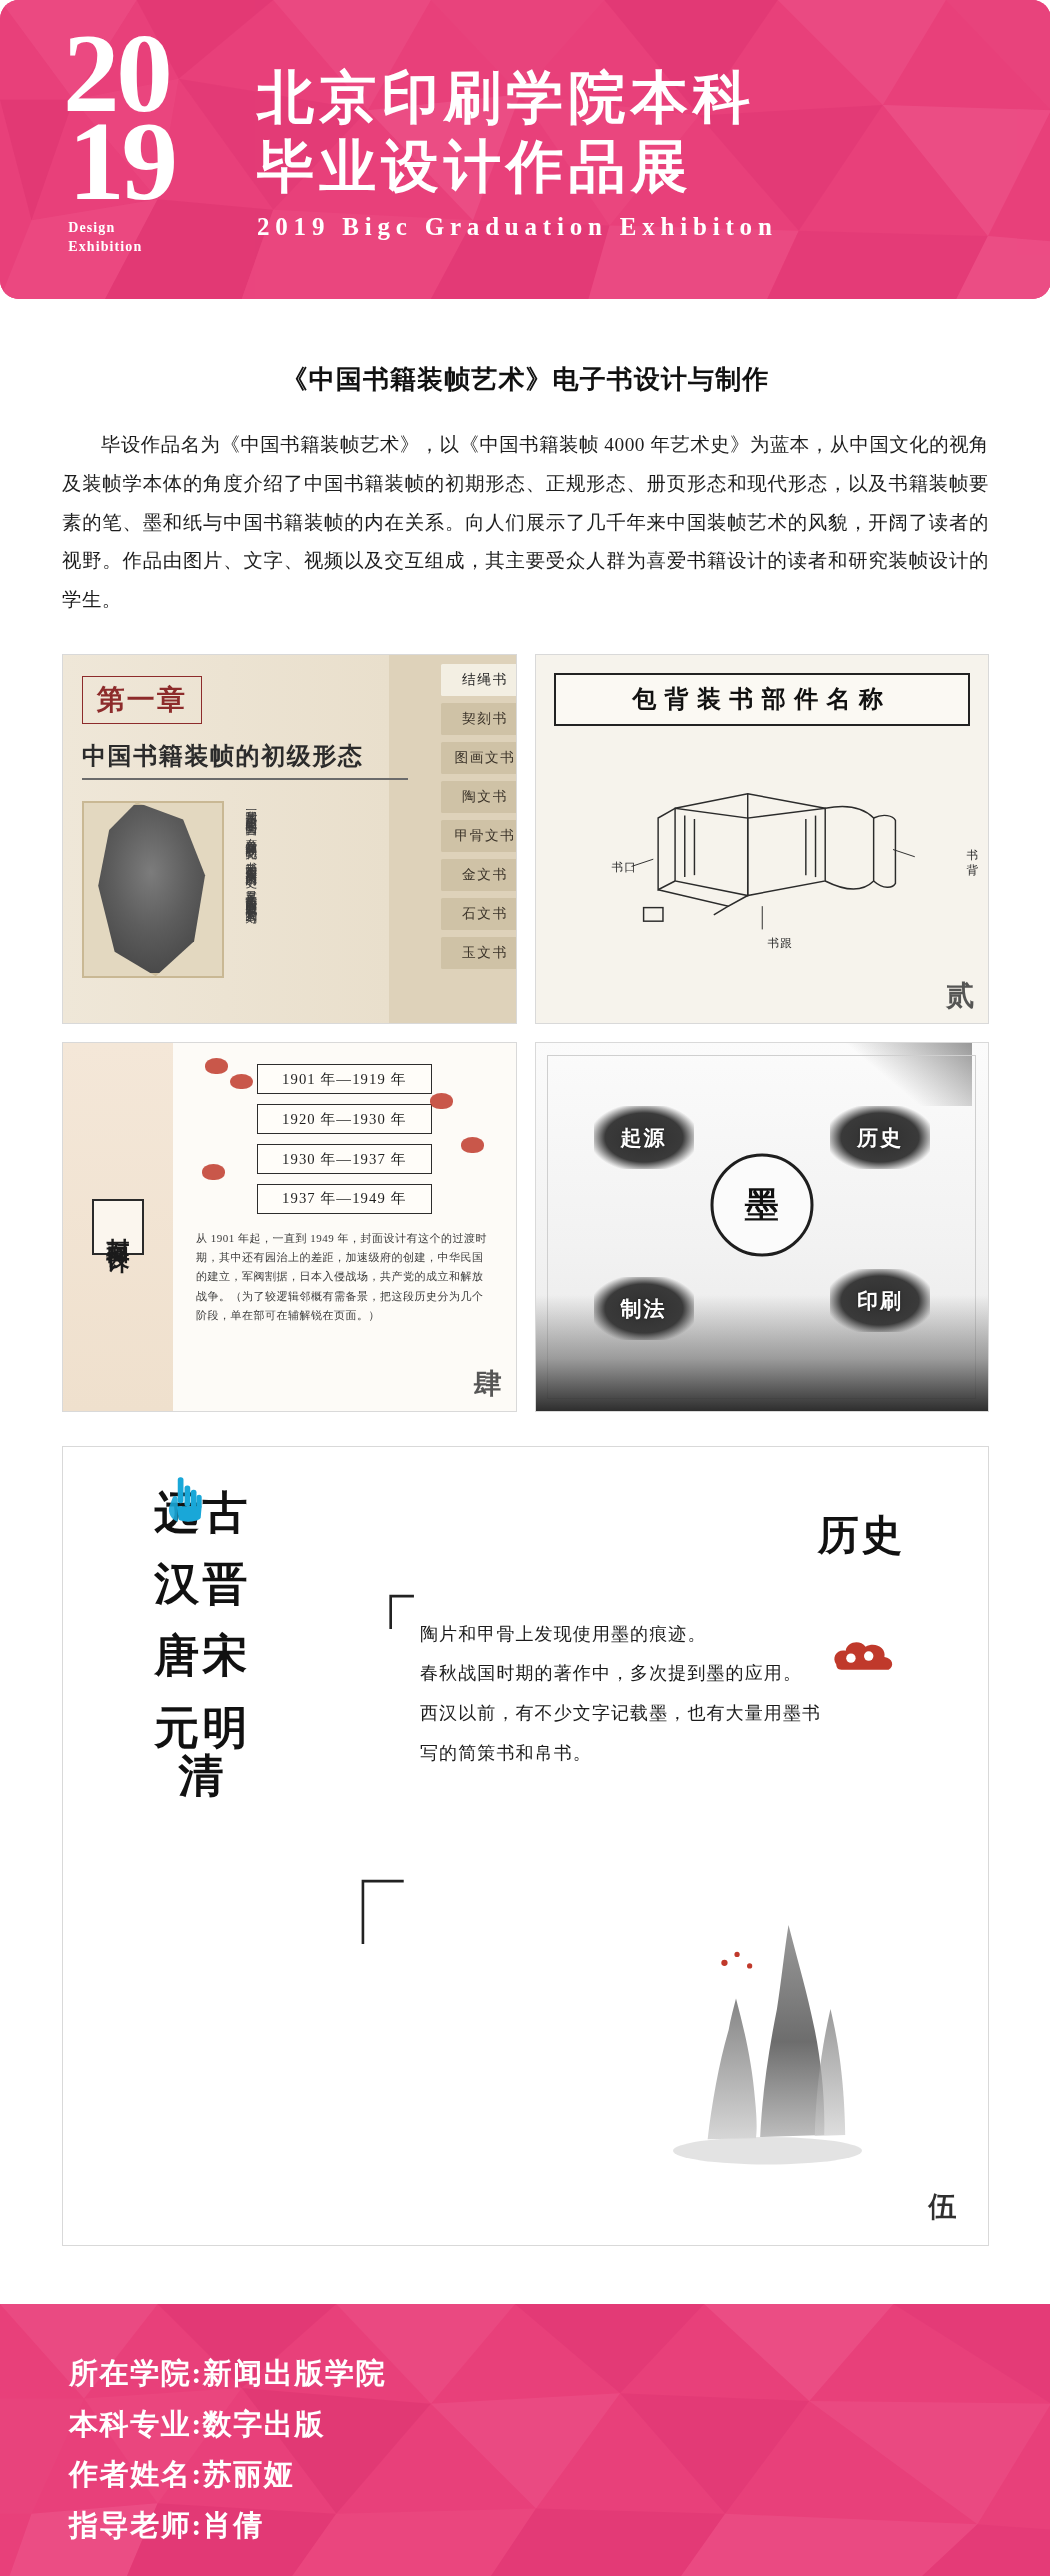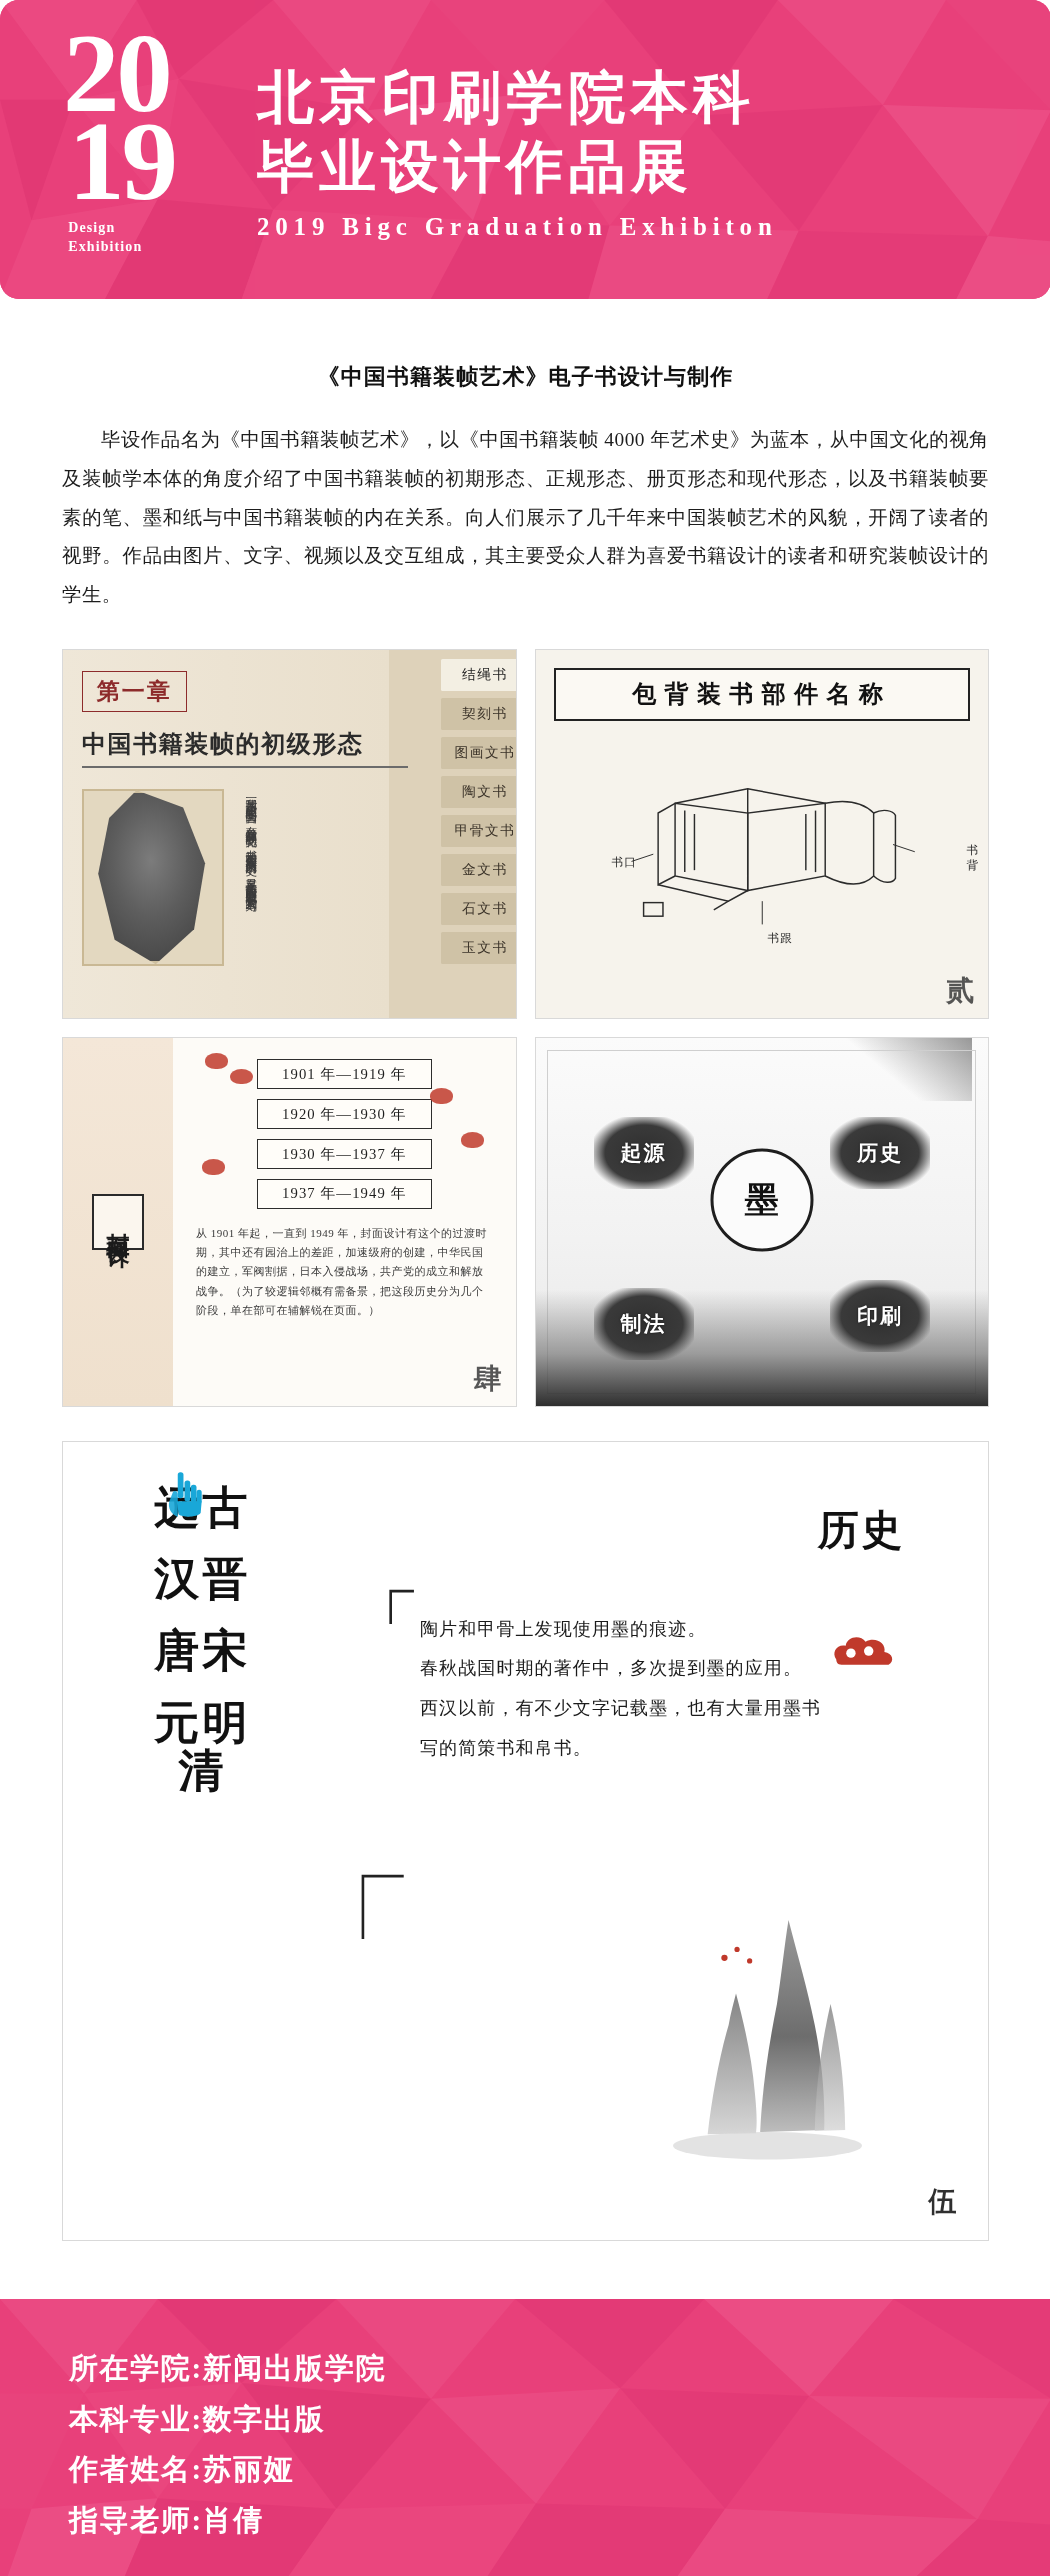--- a/index.html
+++ b/index.html
@@ -95,21 +95,21 @@
 
   
   .content {
     position: relative;
     padding: 0 62px;
   }
   .work-title {
     text-align: center;
     font-family: "Liberation Serif", serif;
     font-weight: bold;
-    font-size: 22px;
+    font-size: 26px;
     color: #111111;
     letter-spacing: 1.1px;
     margin-top: 63px;
     margin-bottom: 29px;
   }
   .work-desc {
     font-family: "Liberation Serif", serif;
     font-size: 19.4px;
     color: #1d1d1d;
     line-height: 2.0;
@@ -161,21 +161,21 @@
     padding: 21px 19px;
     box-sizing: border-box;
   }
   .s1-chapter {
     display: inline-block;
     border: 1.6px solid #8d2b2b;
     padding: 4.2px 13.7px;
     color: #8d2b2b;
     font-family: "Liberation Serif", serif;
     font-weight: bold;
-    font-size: 23px;
+    font-size: 28px;
     letter-spacing: 2.1px;
   }
   .s1-heading {
     margin-top: 15.8px;
     font-family: Liberation Sans, sans-serif;
     font-weight: bold;
     font-size: 24px;
     color: #2b2b2b;
     letter-spacing: 1.6px;
   }
@@ -344,32 +344,31 @@
     overflow: hidden;
   }
   .s4-frame {
     position: absolute;
     inset: 11.6px;
     border: 1.1px solid #cfcfcf;
   }
   .s4-node {
     position: absolute;
     width: 100px;
-    height: 72px;
+    height: 63px;
     display: flex;
     align-items: center;
     justify-content: center;
     font-family: "Liberation Serif", serif;
     font-weight: bold;
     font-size: 21px;
     color: #ffffff;
     letter-spacing: 2.1px;
     background: radial-gradient(ellipse at 50% 50%, #2f2f2f 0%, #3a3a3a 55%, rgba(58,58,58,0) 78%);
     text-shadow: 0 0 2.1px rgba(0,0,0,.6);
-    margin-top: 16px;
   }
   .s4-center {
     position: absolute;
     left: 50%;
     top: 44%;
     transform: translate(-50%,-50%);
     width: 97px;
     height: 97px;
     border-radius: 50%;
     border: 3.7px solid #1e1e1e;

